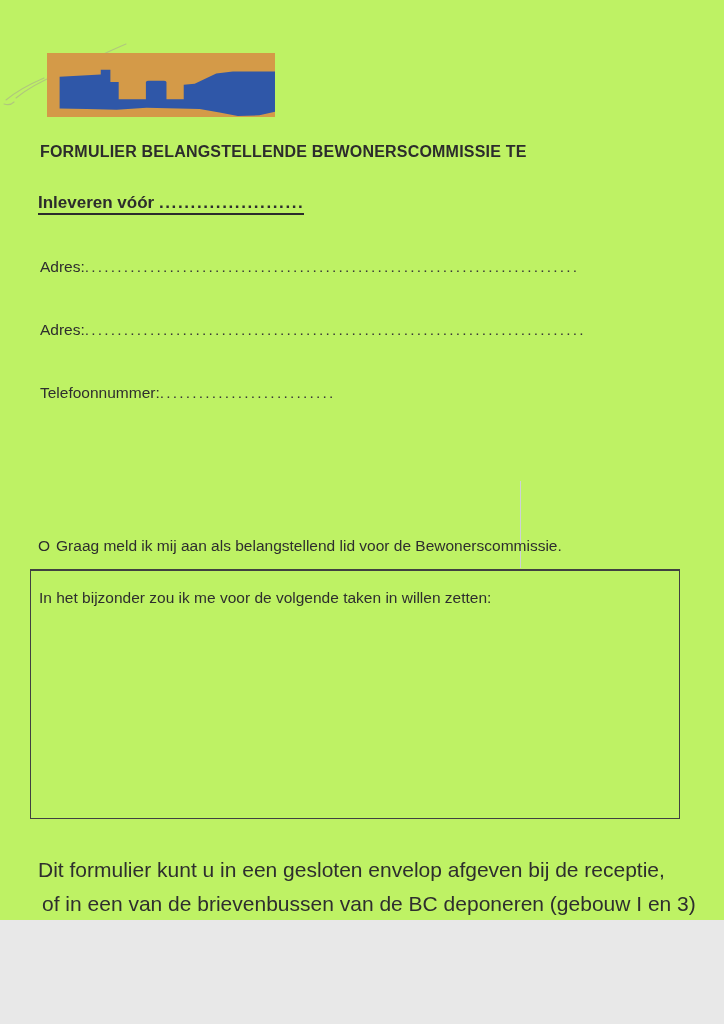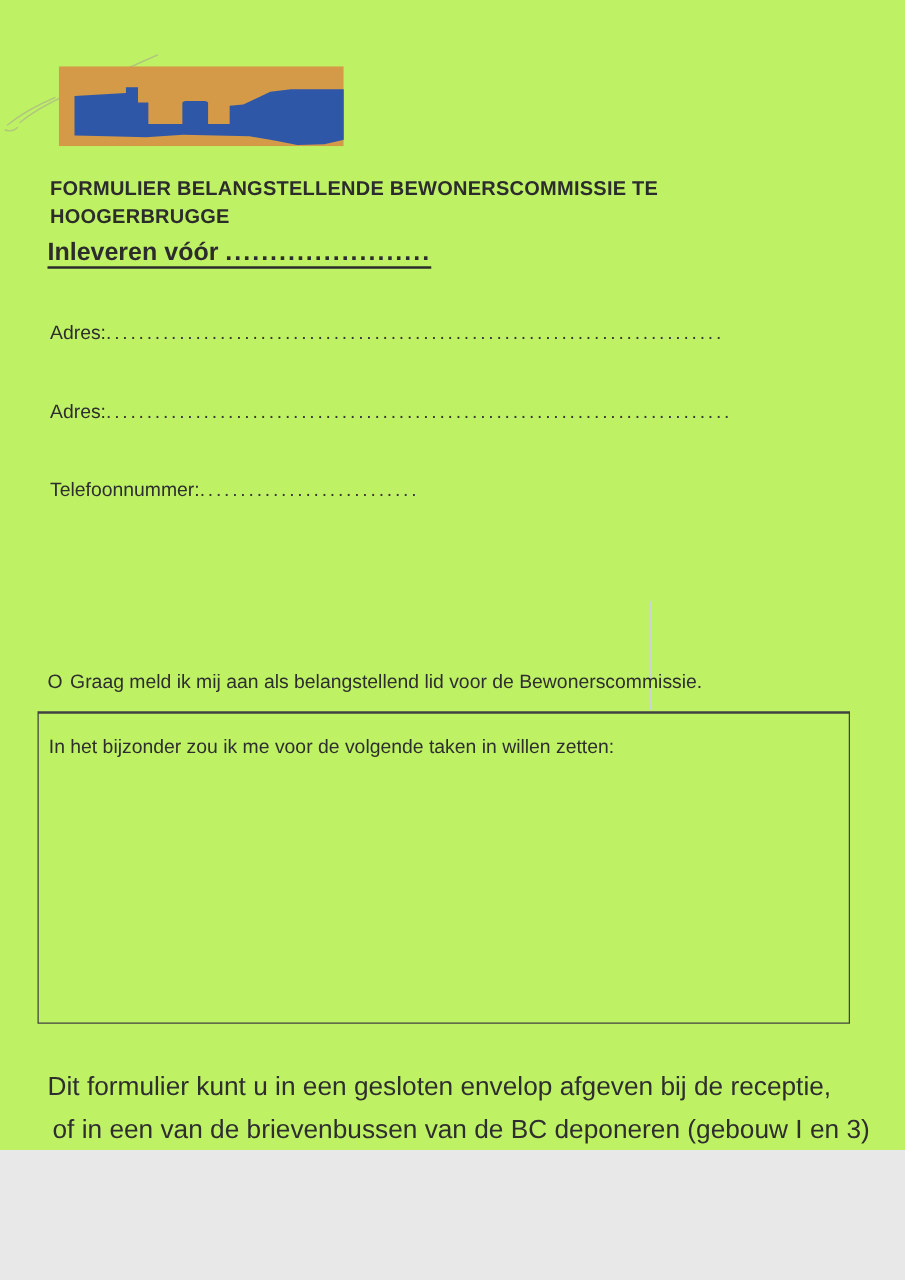--- a/index.html
+++ b/index.html
@@ -23,21 +23,21 @@
   
   .title {
     position:absolute; left:40px; top:141px;
     font-size:16px; font-weight:700; line-height:22px;
     letter-spacing:.2px; color:#2c2c2c;
   }
 
   
   .deadline {
     position:absolute; left:38px; top:193px;
-    font-size:20px; font-weight:700; line-height:19px;
+    font-size:17px; font-weight:700; line-height:19px;
     color:#2c2c2c;
     display:inline-block;
     border-bottom:2.5px solid #2c2c2c;
     padding-bottom:1px;
   }
   .deadline .dots-bold { letter-spacing:1.6px; }
 
   
   .field {
     position:absolute; left:40px;
@@ -99,21 +99,20 @@
       <rect id="logo-bg" x="0" y="0" width="687" height="194" fill="#d49a48"></rect>
       <path id="logo-shape" d="M38,72 L162,65 L162,51 L191,51 L191,88 L216,88 L216,140
                L298,140 L298,88 Q300,84 306,84 L352,84 Q358,84 360,88 L360,140
                L412,140 L412,96 L445,93 L510,62 L560,56 L688,56
                L688,178 L640,189 L575,191 L520,180 L460,170 L300,166 L210,172 L120,170 L38,168 Z" fill="#2f57a8"></path>
     </svg>
   </div>
 
   <div class="title">
     <div>FORMULIER BELANGSTELLENDE BEWONERSCOMMISSIE TE</div>
-    <div>HOOGERBRUGGE</div>
   </div>
 
   <div class="deadline">
     <span>Inleveren vóór </span><span class="dots-bold">.......................</span>
   </div>
 
   <div class="field" id="field-naam">
     <span>Adres:</span><span class="dots">............................................................................</span>
   </div>
   <div class="field" id="field-adres">

